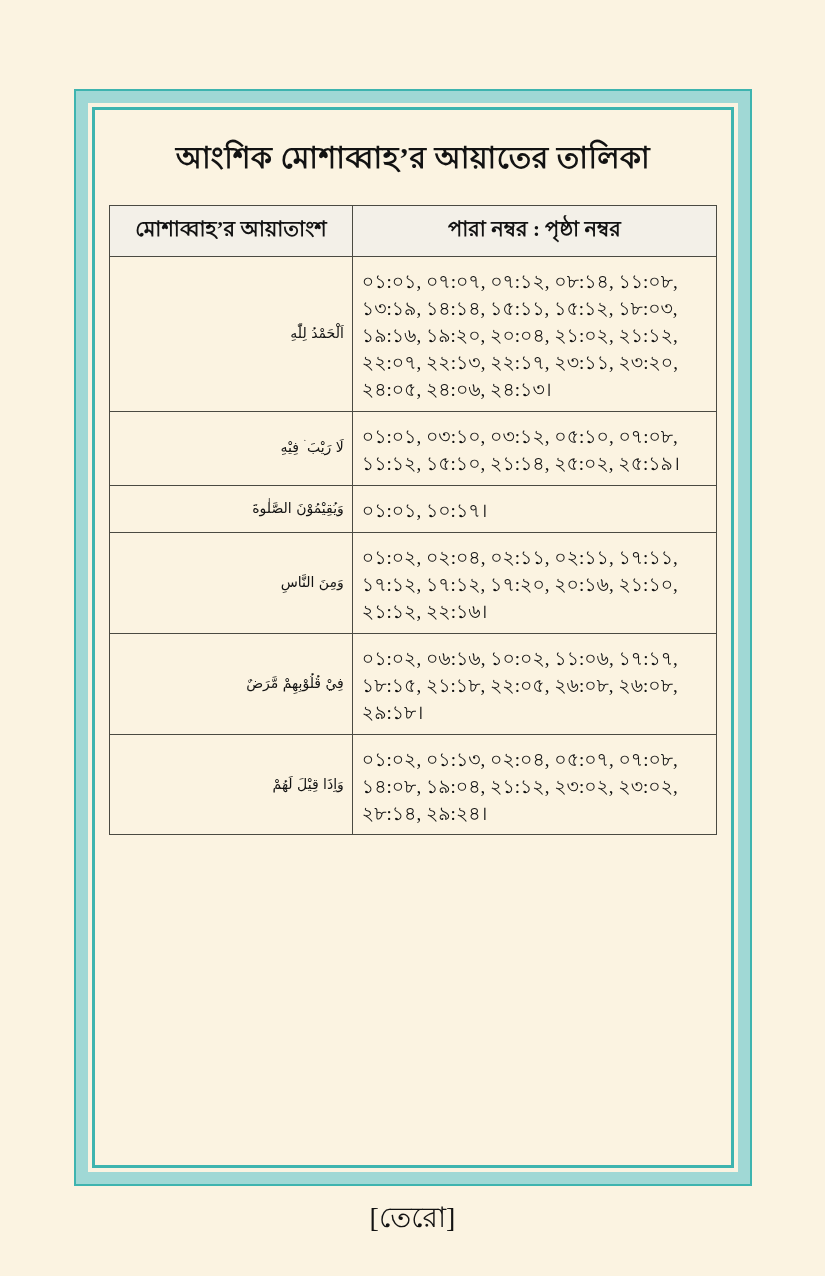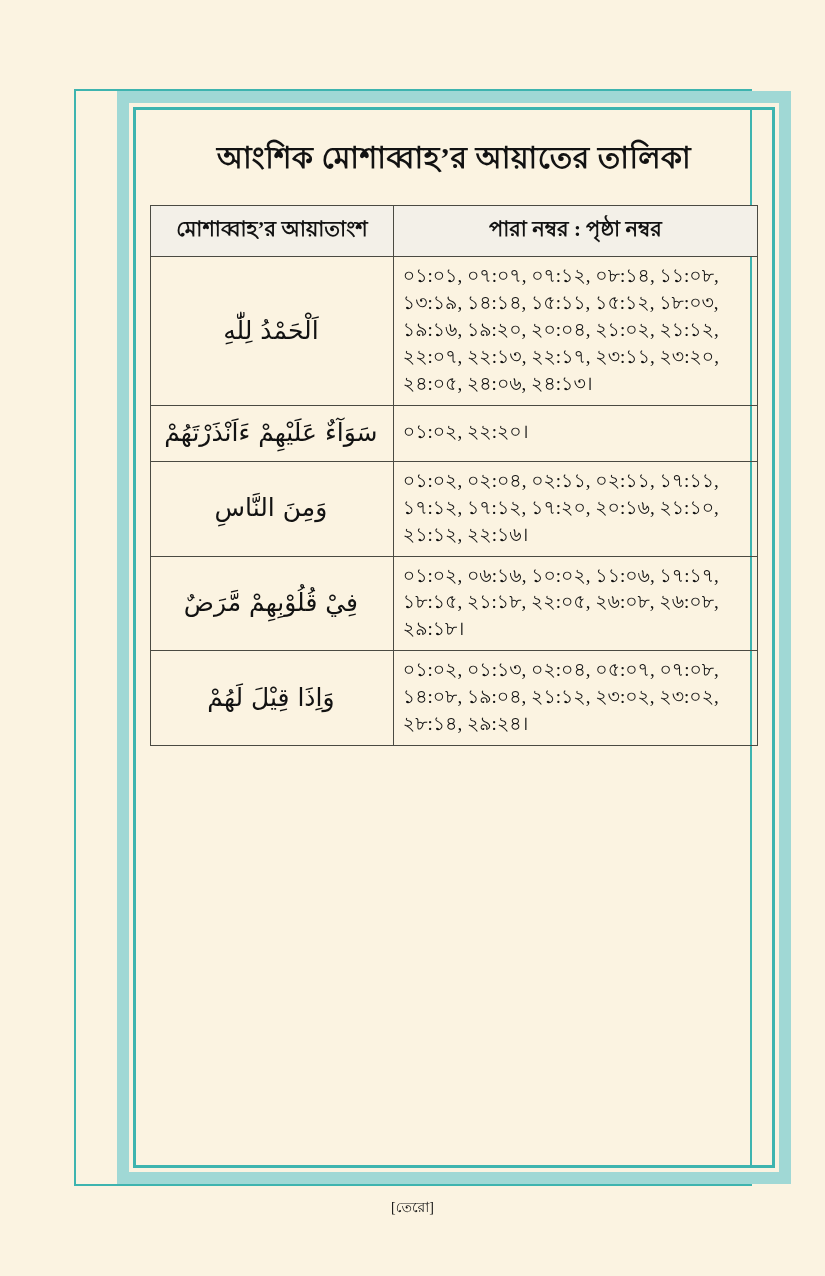--- a/index.html
+++ b/index.html
@@ -18,21 +18,21 @@
     color:var(--text);
     font-family:"Liberation Serif","DejaVu Serif",serif;
   }
   .page{position:relative;width:825px;height:1276px;overflow:hidden;}
 
   
   .frame{
     position:absolute;left:74px;top:89px;width:678px;height:1097px;
     border:2px solid var(--frame-dark);
   }
-  .frame-band{width:100%;height:100%;border:12px solid var(--frame-light);margin-left:41px;}
+  .frame-band{width:100%;height:100%;border:12px solid var(--frame-light);}
   .frame-gap{width:100%;height:100%;border:4px solid var(--background);}
   .frame-inner{
     width:100%;height:100%;
     border:3px solid var(--frame-dark);
     padding:8px 14px 6px;
     overflow:hidden;
   }
 
   .page-title{
     margin:16px 0 20px;
@@ -55,38 +55,38 @@
     vertical-align:middle;
   }
   .verse-table th{
     background:var(--header-bg);
     font-size:21px;
     font-weight:bold;
     padding:7px 4px 8px;
   }
   td.ar{
     direction:rtl;
-    text-align:center;
+    text-align:right;
     font-family:"DejaVu Sans",sans-serif;
-    font-size:25px;
+    font-size:14px;
     line-height:1.55;
     padding:8px 8px 8px 6px;
   }
   td.num{
     font-size:19px;
     line-height:1.42;
-    padding:6px 9px 7px;
+    padding:12px 9px 7px;
     text-align:left;
   }
 
   .page-footer{
     position:absolute;
     left:0;right:0;top:1196px;
     text-align:center;
-    font-size:14px;
+    font-size:28px;
   }
 </style>
 </head>
 <body>
 
 <div class="page">
   <div class="frame">
     <div class="frame-band">
       <div class="frame-gap">
         <div class="frame-inner">
@@ -103,22 +103,26 @@
                 <th>মোশাব্বাহ’র আয়াতাংশ</th>
                 <th>পারা নম্বর : পৃষ্ঠা নম্বর</th>
               </tr>
             </thead>
             <tbody>
                 <tr>
                   <td class="ar">اَلْحَمْدُ لِلّٰهِ</td>
                   <td class="num">০১:০১, ০৭:০৭, ০৭:১২, ০৮:১৪, ১১:০৮, ১৩:১৯, ১৪:১৪, ১৫:১১, ১৫:১২, ১৮:০৩, ১৯:১৬, ১৯:২০, ২০:০৪, ২১:০২, ২১:১২, ২২:০৭, ২২:১৩, ২২:১৭, ২৩:১১, ২৩:২০, ২৪:০৫, ২৪:০৬, ২৪:১৩।</td>
                 </tr>
                 <tr>
-                  <td class="ar">سَوَآءٌ عَلَيْهِمْ ءَاَنْذَرْتَهُمْ</td>
-                  <td class="num">০১:০২, ২২:২০।</td>
+                  <td class="ar">لَا رَيْبَ ۛ فِيْهِ</td>
+                  <td class="num">০১:০১, ০৩:১০, ০৩:১২, ০৫:১০, ০৭:০৮, ১১:১২, ১৫:১০, ২১:১৪, ২৫:০২, ২৫:১৯।</td>
+                </tr>
+                <tr>
+                  <td class="ar">وَيُقِيْمُوْنَ الصَّلٰوةَ</td>
+                  <td class="num">০১:০১, ১০:১৭।</td>
                 </tr>
                 <tr>
                   <td class="ar">وَمِنَ النَّاسِ</td>
                   <td class="num">০১:০২, ০২:০৪, ০২:১১, ০২:১১, ১৭:১১, ১৭:১২, ১৭:১২, ১৭:২০, ২০:১৬, ২১:১০, ২১:১২, ২২:১৬।</td>
                 </tr>
                 <tr>
                   <td class="ar">فِيْ قُلُوْبِهِمْ مَّرَضٌ</td>
                   <td class="num">০১:০২, ০৬:১৬, ১০:০২, ১১:০৬, ১৭:১৭, ১৮:১৫, ২১:১৮, ২২:০৫, ২৬:০৮, ২৬:০৮, ২৯:১৮।</td>
                 </tr>
                 <tr>

